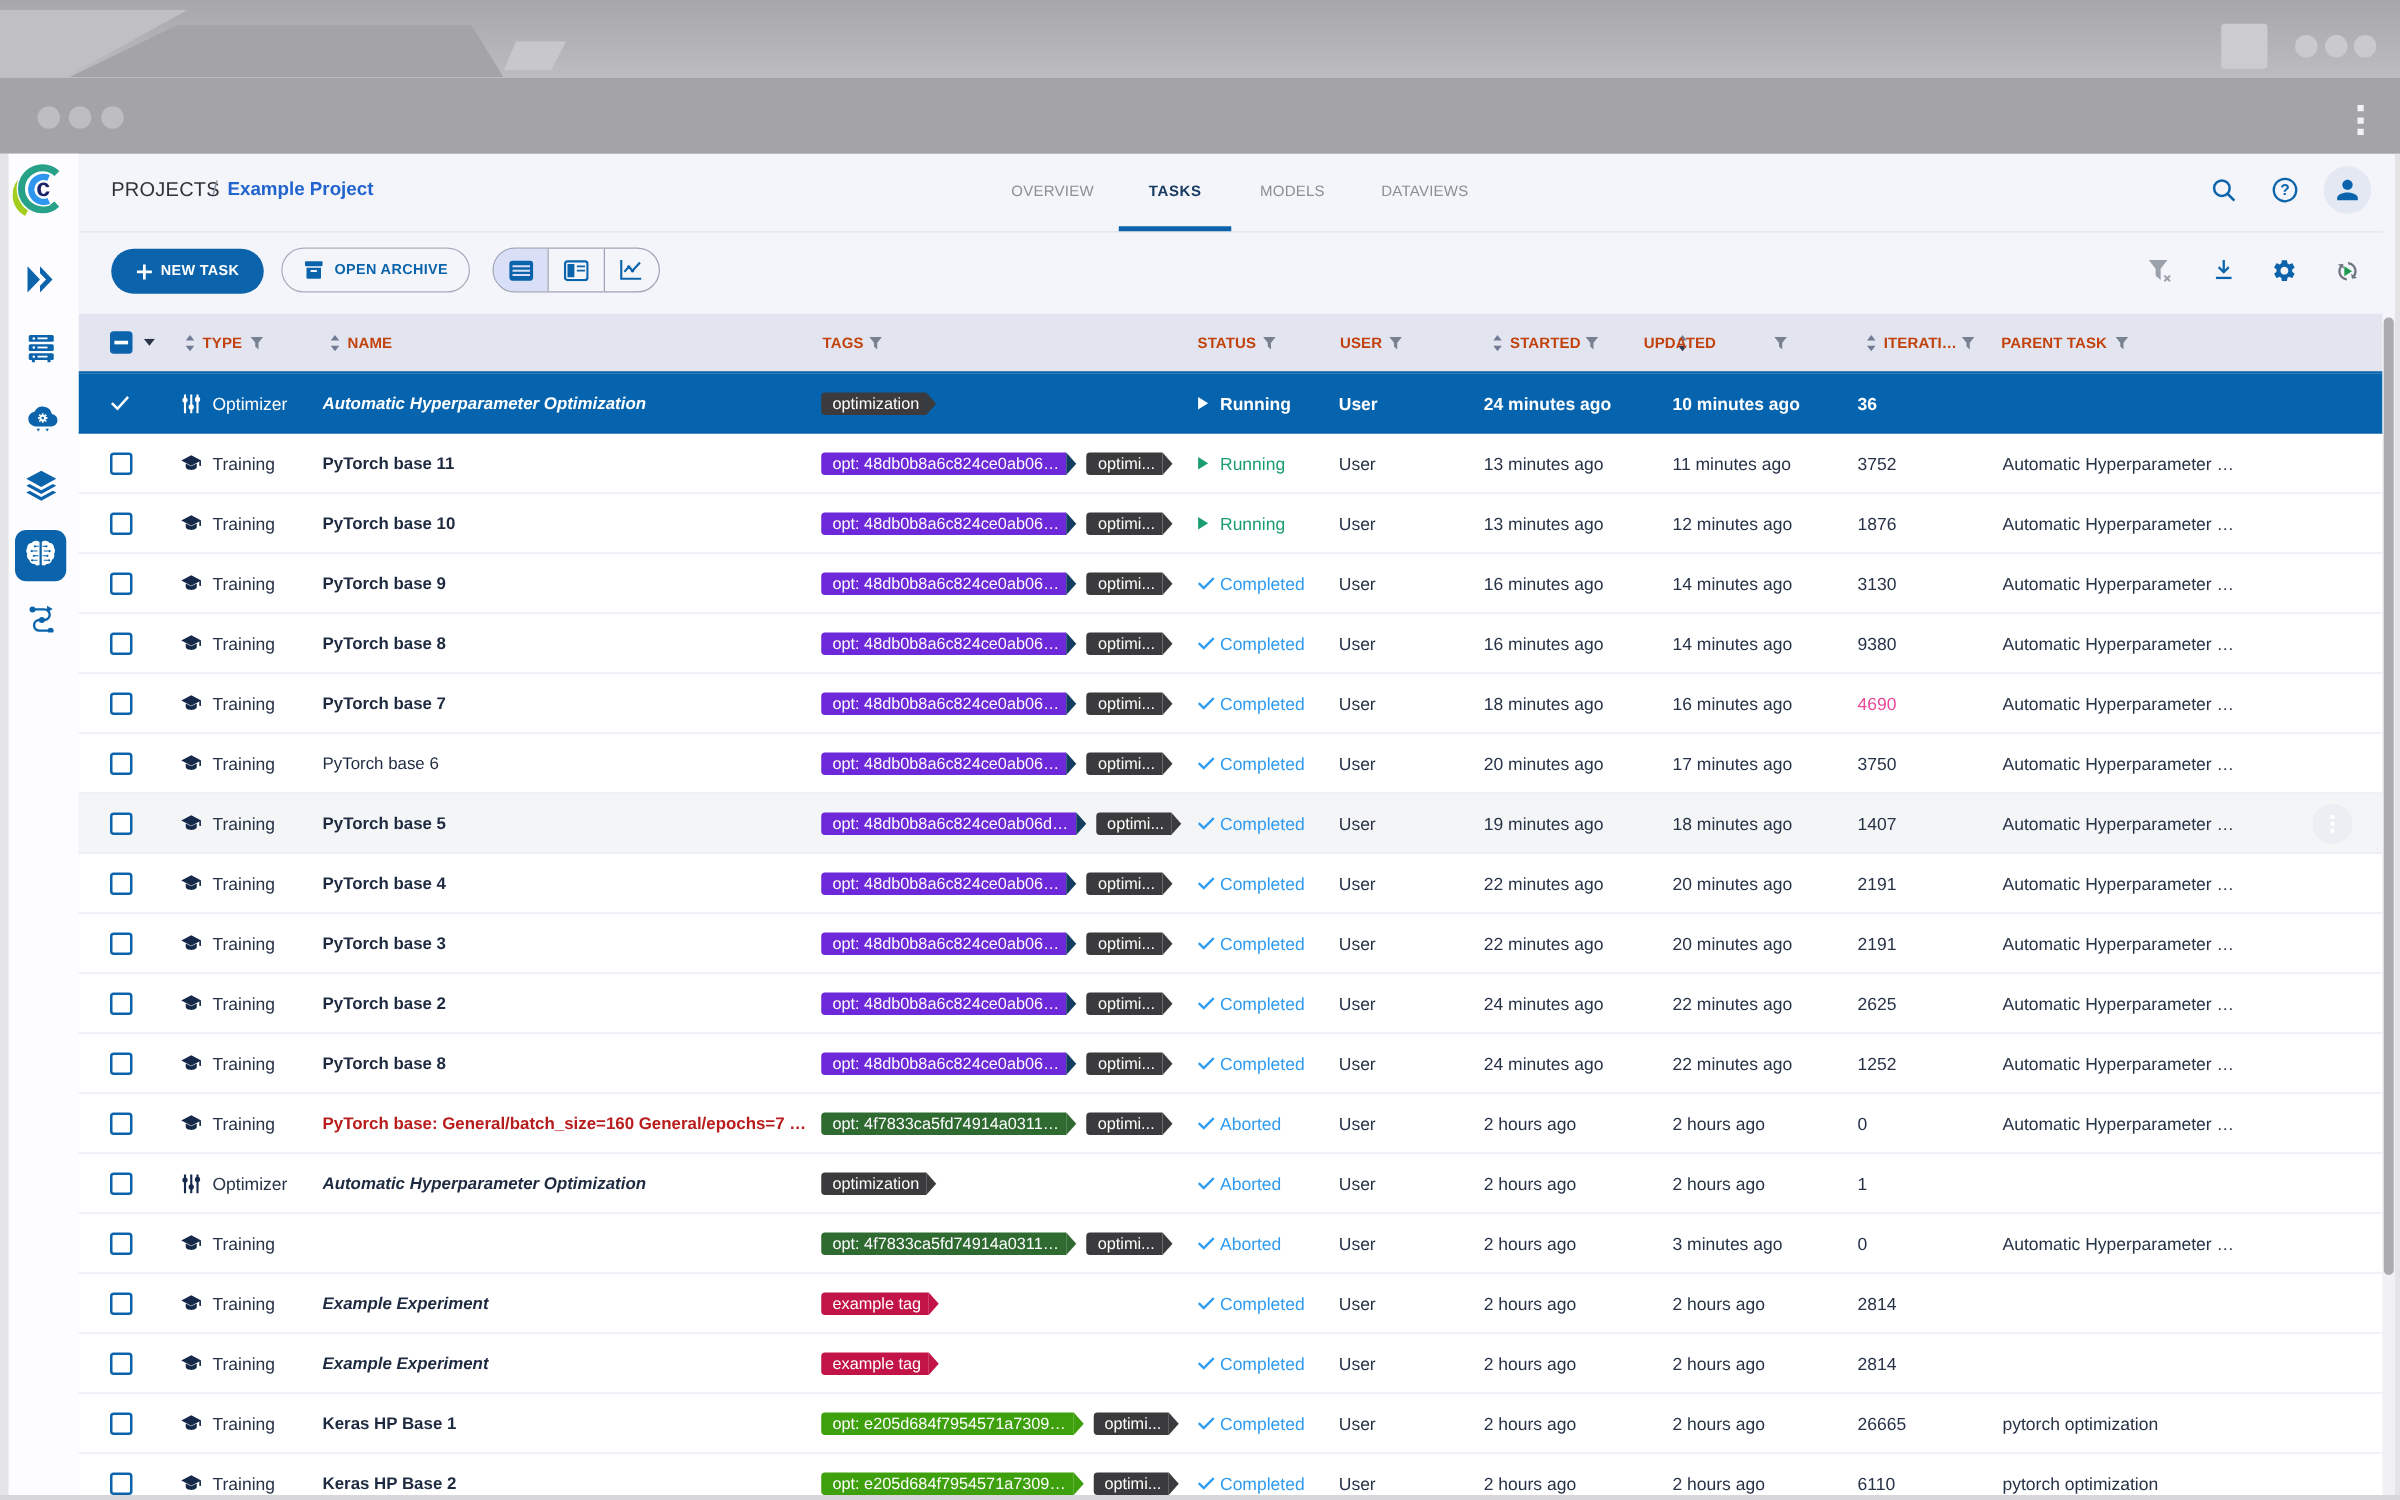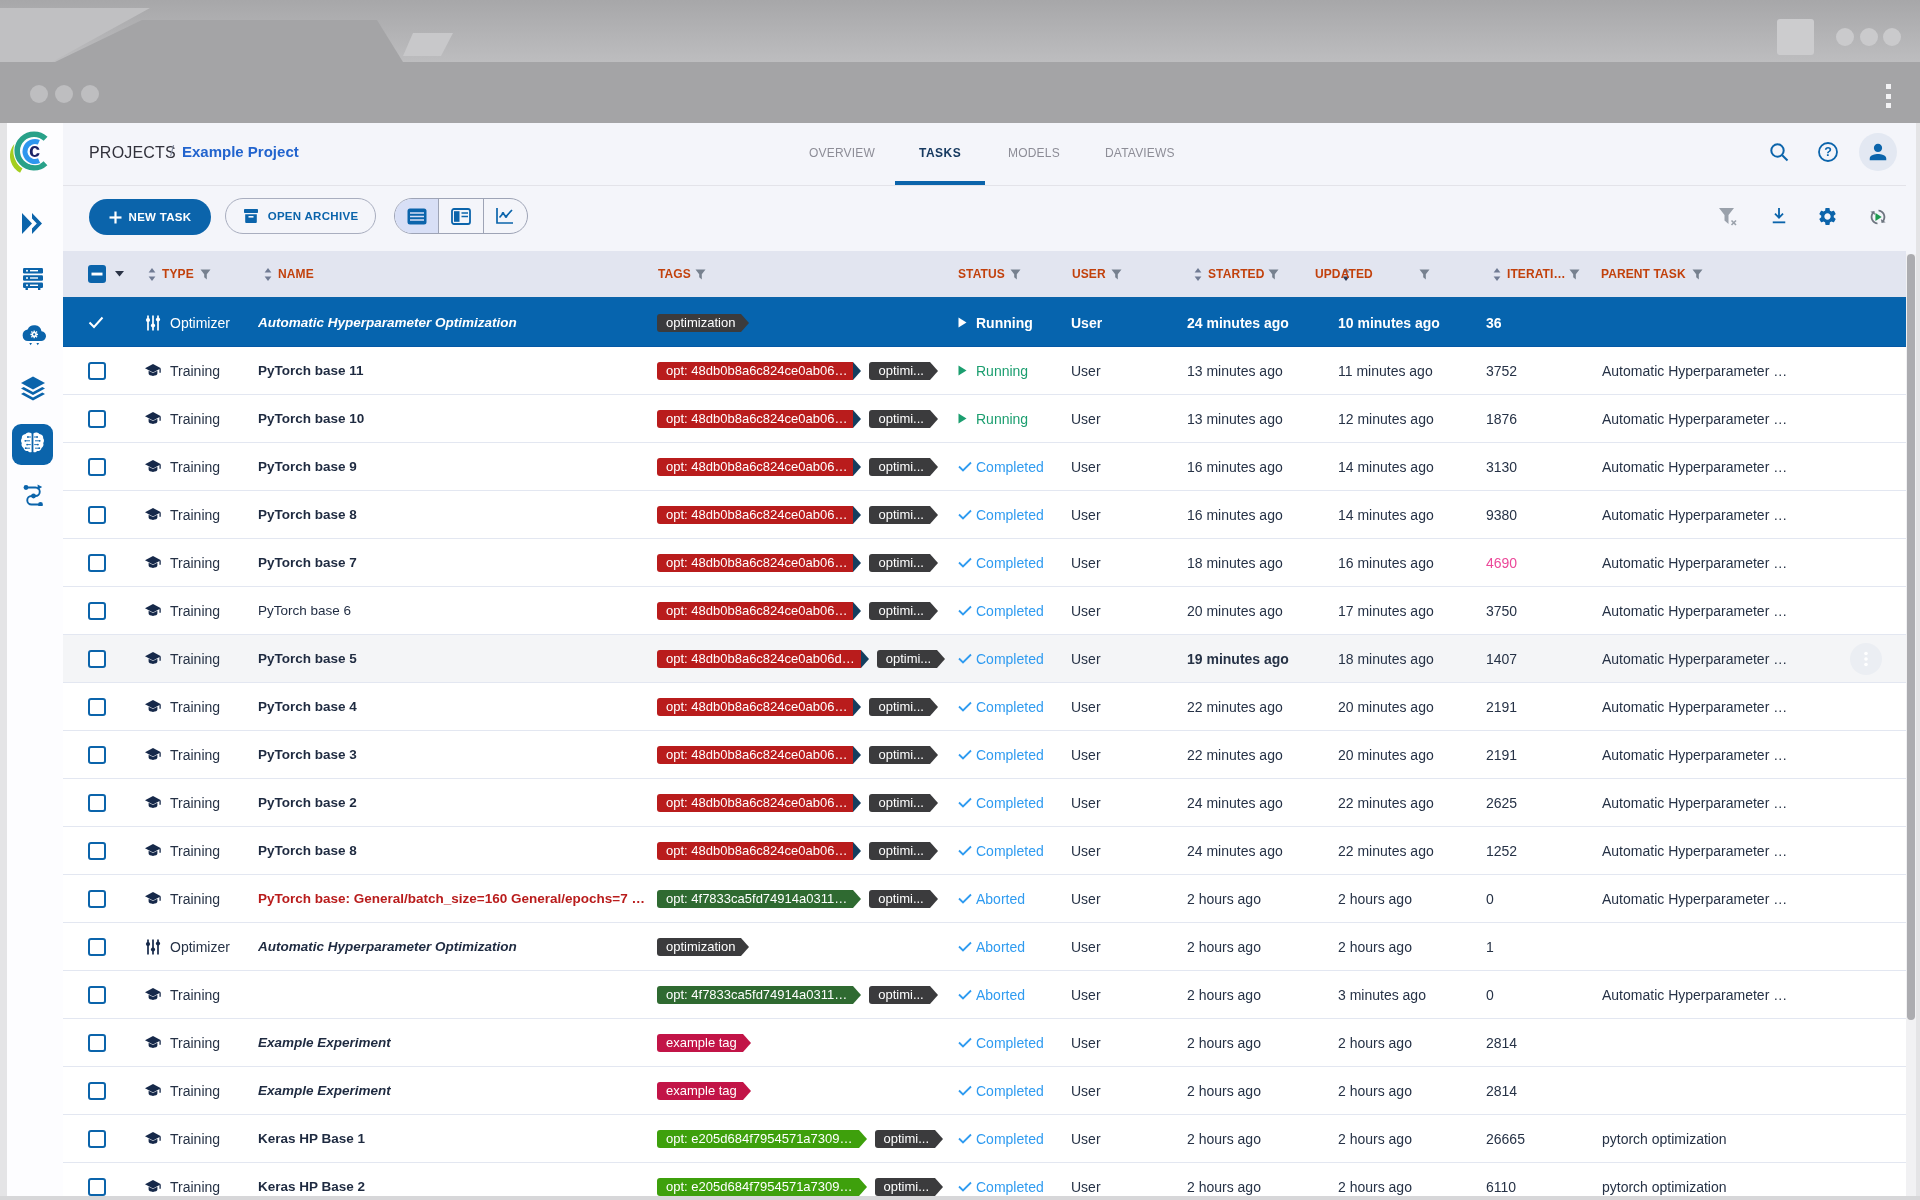--- a/index.html
+++ b/index.html
@@ -5,21 +5,21 @@
 body{font-family:"Liberation Sans",sans-serif;width:1920px;height:1200px;overflow:hidden}
 #page{position:relative;width:1920px;height:1200px;background:#F4F5FA;overflow:hidden}
 .c{position:absolute;top:0;height:100%;display:flex;align-items:center;font-size:14px;white-space:nowrap}
 .th{font-size:12px;font-weight:bold;color:#c2410c;letter-spacing:.1px}
 .cb{width:18px;height:18px;border:2px solid #0B64AB;border-radius:3px;background:#fff;display:block}
 .cbh{width:18px;height:18px;border-radius:3px;background:#0B64AB;display:flex;align-items:center;justify-content:center}
 .row{position:absolute;left:63px;width:1843px;height:48px;border-bottom:1px solid #E3E7F1}
 .row.sel{border-bottom:1px solid #0558A5}
 .tag{position:relative;display:inline-block;height:18px;line-height:18px;color:#fff;font-size:13px;padding:0 6px 0 9px;border-radius:3px 0 0 3px;margin-right:16px;vertical-align:middle}
 .tag::after{content:"";position:absolute;left:100%;top:0;width:0;height:0;border-top:9px solid transparent;border-bottom:9px solid transparent;border-left:8px solid #000}
-.t-navy{background:#b91c1c}.t-navy::after{border-left-color:#143E5F}
+.t-navy{background:#6d28d9}.t-navy::after{border-left-color:#143E5F}
 .t-dark{background:#3B3B3D}.t-dark::after{border-left-color:#3B3B3D}
 .t-red{background:#C21447}.t-red::after{border-left-color:#C21447}
 .t-green{background:#3EA00C}.t-green::after{border-left-color:#3EA00C}
 .t-dgreen{background:#2F6A31}.t-dgreen::after{border-left-color:#2F6A31}
 .tab{position:absolute;top:146px;font-size:12px;color:#8D8D97;letter-spacing:.2px}
 </style></head>
 <body>
 <div id="page">
 
  <div style="position:absolute;left:0;top:0;width:1920px;height:62px;background:linear-gradient(#A7A7A9,#BDBDBF)"></div>
@@ -566,21 +566,21 @@
         <span class="tag t-navy">opt: 48db0b8a6c824ce0ab06d…</span>
         <span class="tag t-dark">optimi...</span>
       </div>
       <div class="c" style="left:895px">
         <svg width="14" height="11" viewBox="0 0 14 11" style="display:block">
           <path fill="none" stroke="#2F9BF0" stroke-width="1.8" d="M1 5.5 5 9.5 13 1.5"></path>
         </svg>
       </div>
       <div class="c" style="left:913px;color:#2F9BF0;font-weight:400">Completed</div>
       <div class="c" style="left:1008px;color:#263246;font-weight:400">User</div>
-      <div class="c" style="left:1124px;color:#263246;font-weight:700">19 minutes ago</div>
+      <div class="c" style="left:1124px;color:#263246;font-weight:400">19 minutes ago</div>
       <div class="c" style="left:1275px;color:#263246;font-weight:400">18 minutes ago</div>
       <div class="c" style="left:1423px;color:#263246;font-weight:400">1407</div>
       <div class="c" style="left:1539px;color:#263246">Automatic Hyperparameter …</div>
       <div style="position:absolute;left:1787px;top:8px;width:32px;height:32px;border-radius:50%;background:#EBEEF3"><svg width="32" height="32" viewBox="0 0 32 32">
           <g fill="#fff">
             <circle cx="16" cy="10.5" r="1.8"></circle>
             <circle cx="16" cy="16" r="1.8"></circle>
             <circle cx="16" cy="21.5" r="1.8"></circle>
           </g>
         </svg></div>

